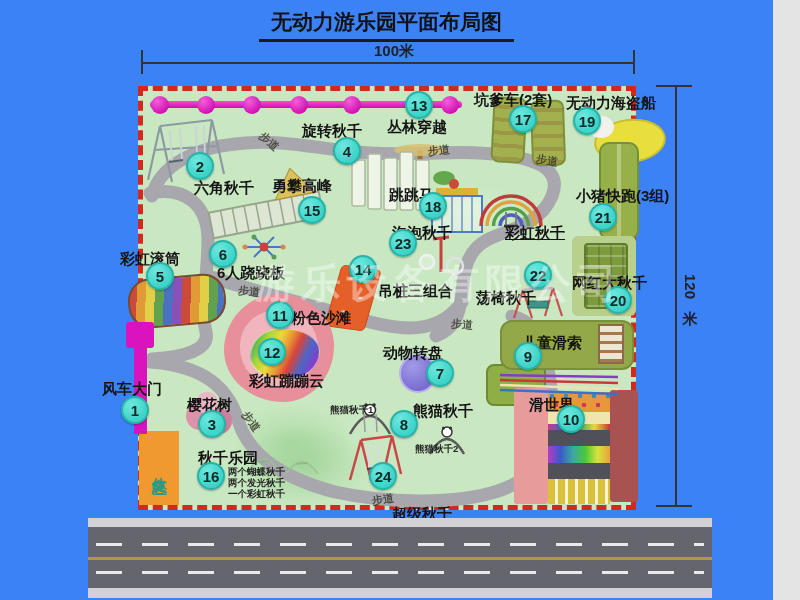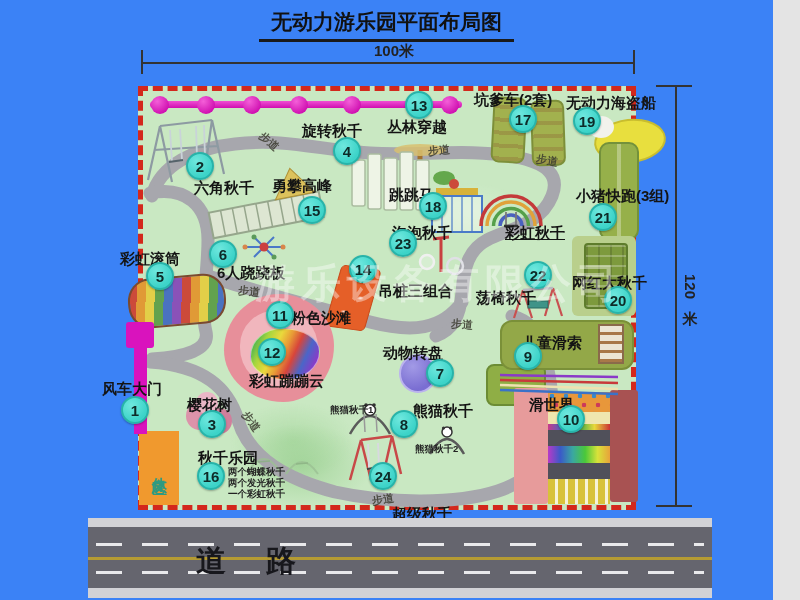--- a/index.html
+++ b/index.html
@@ -330,15 +330,14 @@
   <div class="num" style="left:389px;top:229px;">23</div>
   <div class="num" style="left:369px;top:462px;">24</div>
 
   <div class="wm company">游乐设备有限公司</div>
 
   <div class="road-zone"></div>
   <div class="road-surface"></div>
   <div class="road-dash" style="top:543px;"></div>
   <div class="road-yellow"></div>
   <div class="road-dash" style="top:571px;"></div>
-  <div class="road-label">道路</div>
 
 </div>
 
 </body></html>

